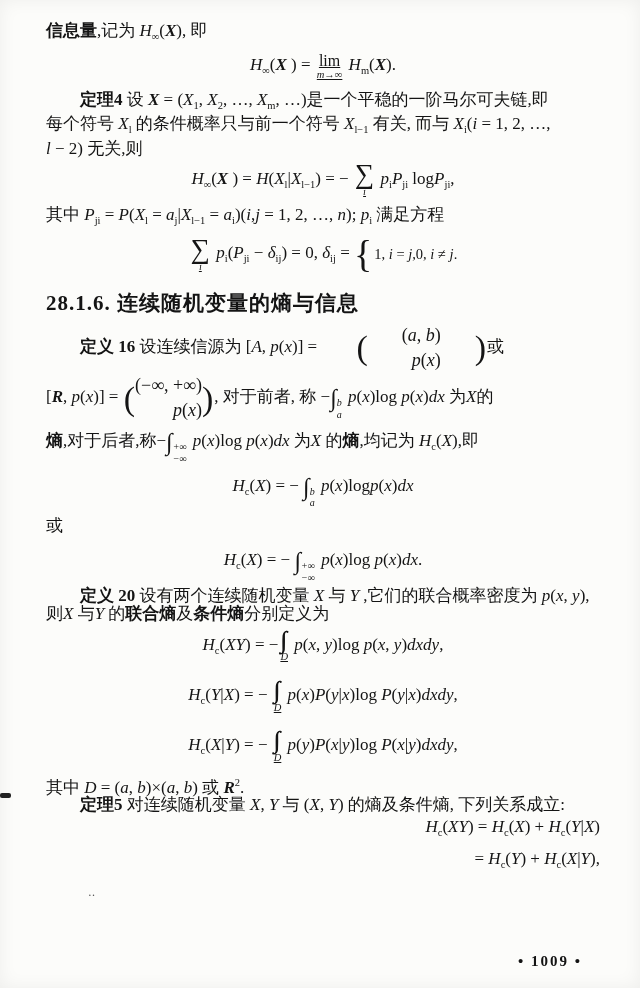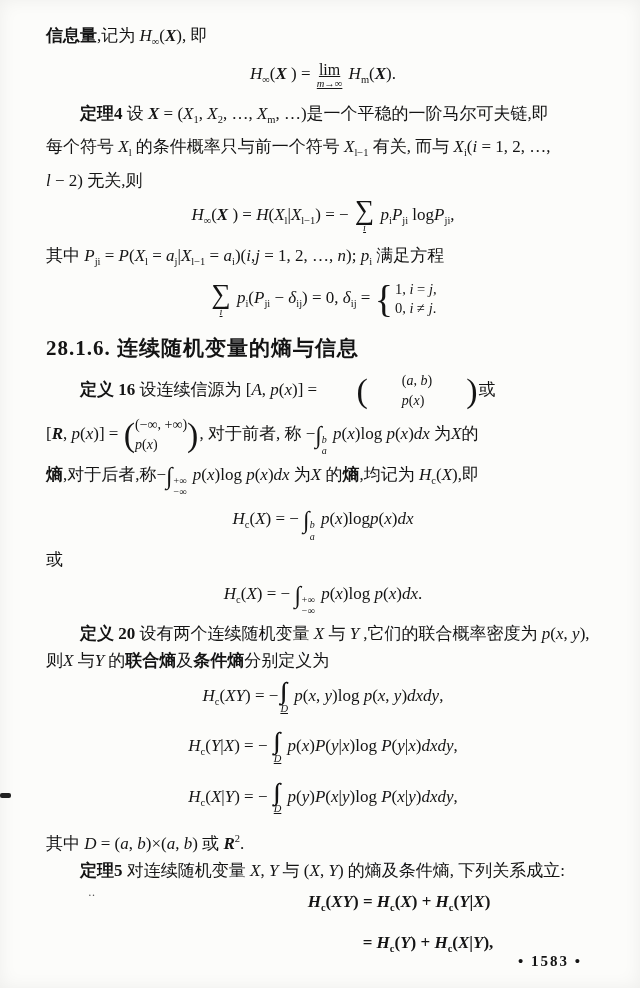--- a/index.html
+++ b/index.html
@@ -4,21 +4,21 @@
 <style>
   html,body{margin:0;padding:0;}
   body{width:640px;height:988px;background:#e8e8e6;}
   .page{
     position:relative;width:640px;height:988px;background:#fcfcfa;
     font-family:"Liberation Serif","DejaVu Serif",serif;
     color:#141414;overflow:hidden;
     box-shadow:inset 0 0 18px rgba(0,0,0,0.06);
   }
   .content{padding:22px 40px 0 46px;font-size:17px;}
-  .ln{line-height:27px;white-space:nowrap;}
+  .ln{line-height:18px;white-space:nowrap;}
   .ind{text-indent:2em;}
   .c{text-align:center;}
   .h28{line-height:28px}
   .h36{line-height:36px}
   .h38{line-height:38px}
   .h40{line-height:40px}
   .h42{line-height:42px}
   .h44{line-height:44px}
   .h46{line-height:46px}
   .heading{font-size:21px;font-weight:bold;line-height:40px;letter-spacing:1px;}
@@ -30,27 +30,27 @@
   .stk .under{font-size:10.5px;font-style:italic;margin-top:1px;line-height:1;}
   .limword{font-size:16px;font-style:normal;line-height:1;}
   .sigma{font-size:27px;font-style:normal;line-height:0.9;}
   .ii{font-size:24px;font-style:normal;line-height:0.95;letter-spacing:-7px;padding-right:7px;}
   
   .int{font-size:24px;font-style:normal;display:inline-block;vertical-align:-4px;line-height:0.9;}
   .lims{display:inline-flex;flex-direction:column;justify-content:center;font-size:10px;line-height:1.15;vertical-align:-4px;font-style:italic;margin-right:2px;}
   
   .cases{display:inline-flex;align-items:center;vertical-align:middle;}
   .cases .brace{font-size:38px;font-weight:400;line-height:0.8;font-style:normal;margin-right:2px;}
-  .cases .col{display:inline-flex;flex-direction:column;font-size:14.5px;line-height:1.35;text-align:left;}
+  .cases .col{display:inline-flex;flex-direction:row;font-size:14.5px;line-height:1.35;text-align:left;align-items:flex-end;}
   
   .binom{display:inline-flex;align-items:center;vertical-align:middle;margin:0 1px;}
   .binom .bp{font-size:34px;line-height:0.75;font-style:normal;font-weight:400;}
-  .binom .col{display:inline-flex;flex-direction:column;align-items:flex-start;font-size:14px;line-height:1.4;}
+  .binom .col{display:inline-flex;flex-direction:column;align-items:flex-end;font-size:18px;line-height:1.4;}
   
-  .eq{line-height:35px;margin-left:152px;text-align:center;font-weight:bold;}
+  .eq{line-height:25px;margin-left:152px;text-align:right;}
   .eq2{margin-left:210px;}
   .pageno{position:absolute;right:58px;bottom:18px;font-size:15px;font-weight:bold;letter-spacing:2px;}
   .artifact-arrow{position:absolute;left:0;top:793px;width:11px;height:5px;background:#222;border-radius:2px;}
   .artifact-dots{position:absolute;left:88px;top:886px;color:#555;font-size:11px;letter-spacing:2px;}
 </style>
 </head>
 <body>
 
 <div class="page">
   <div class="content">
@@ -123,16 +123,16 @@
     <div class="ln c h44"><i>H</i><sub>c</sub>(<i>X</i>|<i>Y</i>) = − <span class="stk">
           <span class="ii">∫∫</span>
           <span class="under">D</span>
         </span> <i>p</i>(<i>y</i>)<i>P</i>(<i>x</i>|<i>y</i>)log <i>P</i>(<i>x</i>|<i>y</i>)<i>dxdy</i>,</div>
     <div class="ln">其中 <i>D</i> = (<i>a</i>, <i>b</i>)×(<i>a</i>, <i>b</i>) 或 <b><i>R</i></b><sup>2</sup>.</div>
     <div class="ln ind"><b>定理5</b>  对连续随机变量 <i>X</i>, <i>Y</i> 与 (<i>X</i>, <i>Y</i>) 的熵及条件熵, 下列关系成立:</div>
     <div class="ln eq"><i>H</i><sub>c</sub>(<i>XY</i>) = <i>H</i><sub>c</sub>(<i>X</i>) + <i>H</i><sub>c</sub>(<i>Y</i>|<i>X</i>)</div>
     <div class="ln eq eq2">= <i>H</i><sub>c</sub>(<i>Y</i>) + <i>H</i><sub>c</sub>(<i>X</i>|<i>Y</i>),</div>
 
   </div>
-  <div class="pageno">• 1583 •</div>
+  <div class="pageno">• 1009 •</div>
   <div class="artifact-arrow"></div>
   <div class="artifact-dots">‥</div>
 </div>
 
 </body></html>

